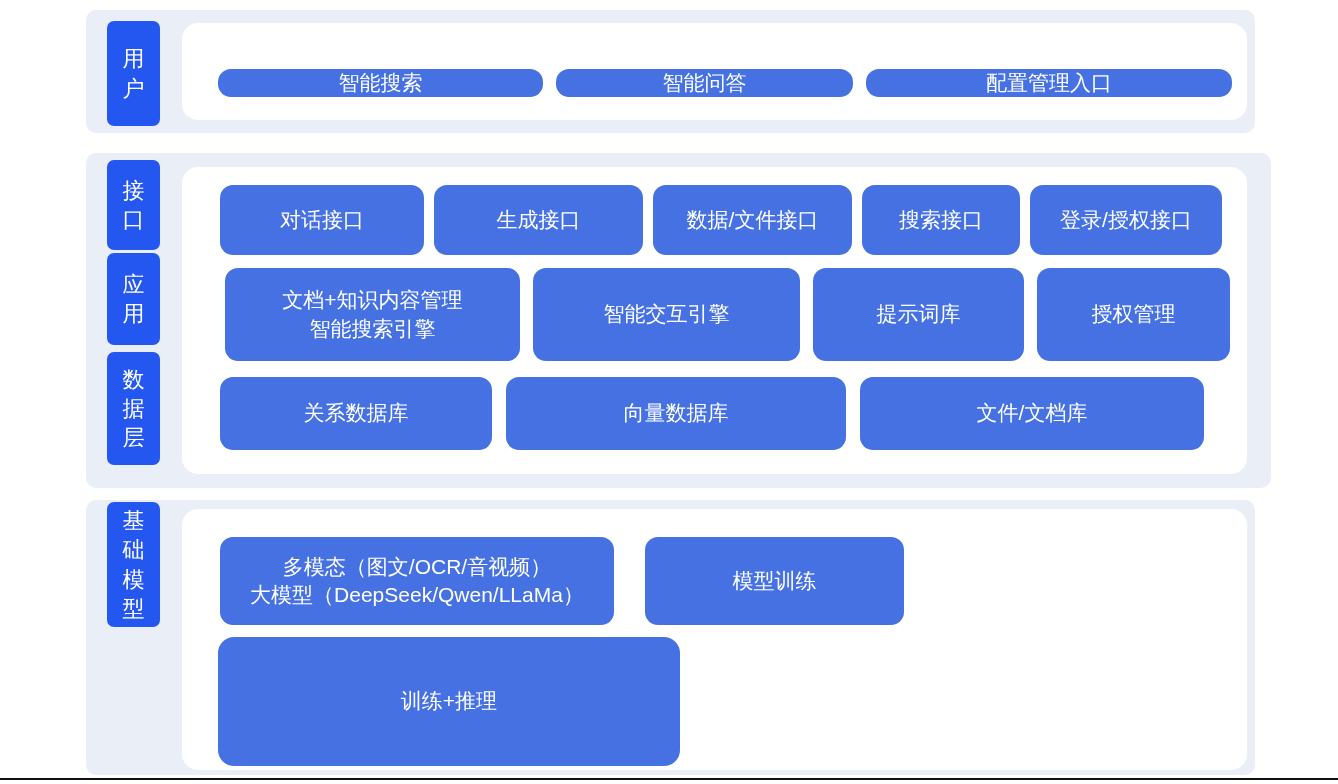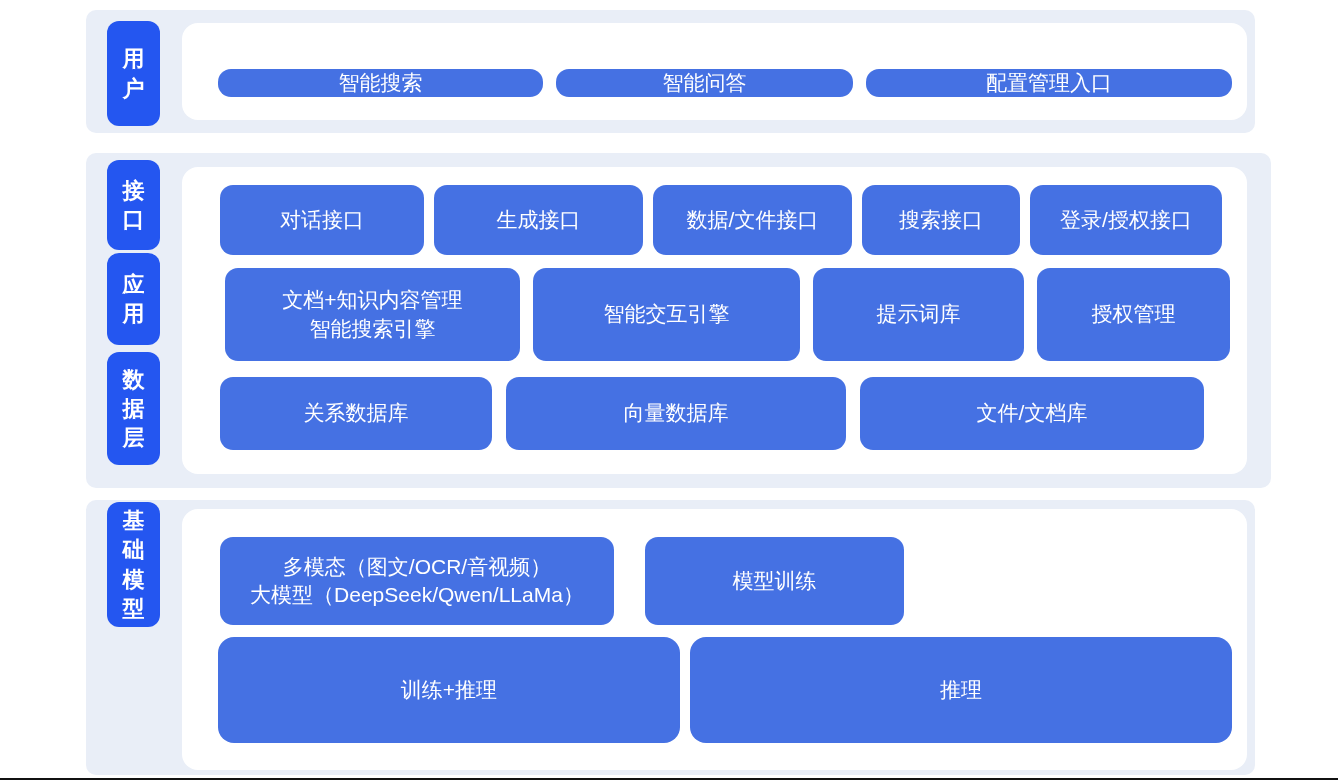--- a/index.html
+++ b/index.html
@@ -6,22 +6,22 @@
   body {
     width:1338px; height:784px; position:relative; overflow:hidden;
     font-family:"Liberation Sans","DejaVu Sans",sans-serif;
   }
   .section {
     position:absolute; left:86px; width:1169px;
     background:var(--panel,#e9eef7); border-radius:10px;
   }
   .pill {
     position:absolute; left:21px; width:53px;
-    background:var(--pill,#2456f0); border-radius:12px;
-    color:#fff; font-weight:bold; font-size:22px;
+    background:var(--pill,#2456f0); border-radius:7px;
+    color:#fff; font-weight:normal; font-size:22px;
     display:flex; align-items:center; justify-content:center;
   }
   .pill-text { width:1.15em; word-break:break-all; text-align:center; line-height:1.32; }
   .container {
     position:absolute; left:96px; width:1065px;
     background:#ffffff; border-radius:16px;
   }
   .row { position:absolute; display:flex; }
   .btn {
     background:var(--button,#4571e3); border-radius:13px;
@@ -86,20 +86,19 @@
 <div class="section" style="top:500px; height:275px;">
   <div class="pill" style="top:2px; height:125px;">
     <span class="pill-text">基础模型</span>
   </div>
   <div class="container" style="top:9px; height:261px;">
     <div class="row" style="top:28px; left:38px; height:88px; gap:31px;">
       <div class="btn" style="width:394px;">多模态（图文/OCR/音视频）
 大模型（DeepSeek/Qwen/LLaMa）</div>
       <div class="btn" style="width:259px;">模型训练</div>
     </div>
-    <div class="row" style="top:128px; left:36px; height:106px; gap:10px;">
+    <div class="row" style="top:128px; left:36px; height:129px; gap:10px;">
       <div class="btn" style="width:462px; border-radius:16px;">训练+推理</div>
-      <div class="btn" style="width:542px; border-radius:16px;">推理</div>
     </div>
   </div>
 </div>
 
 <div class="bottom-line"></div>
 
 </body></html>

